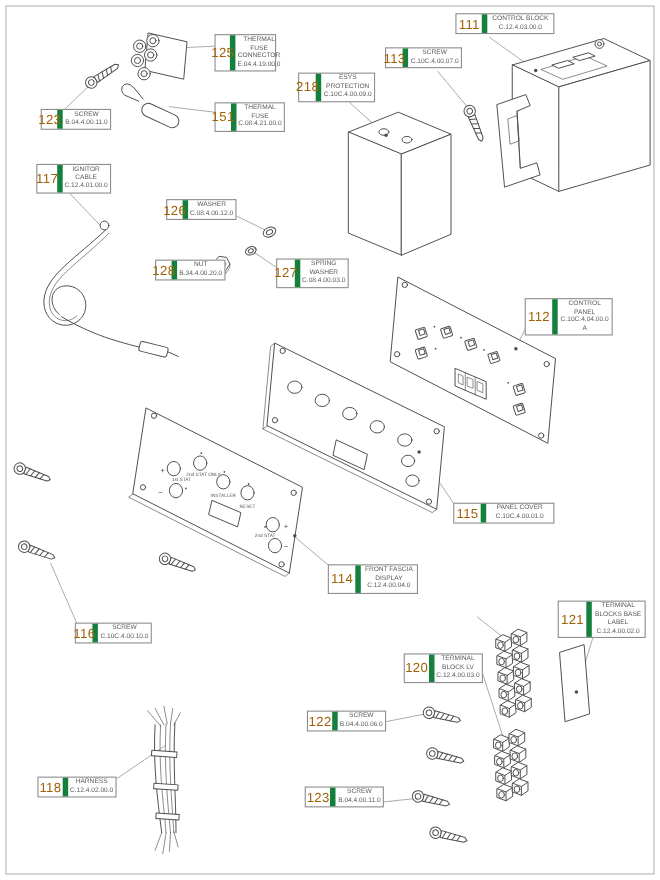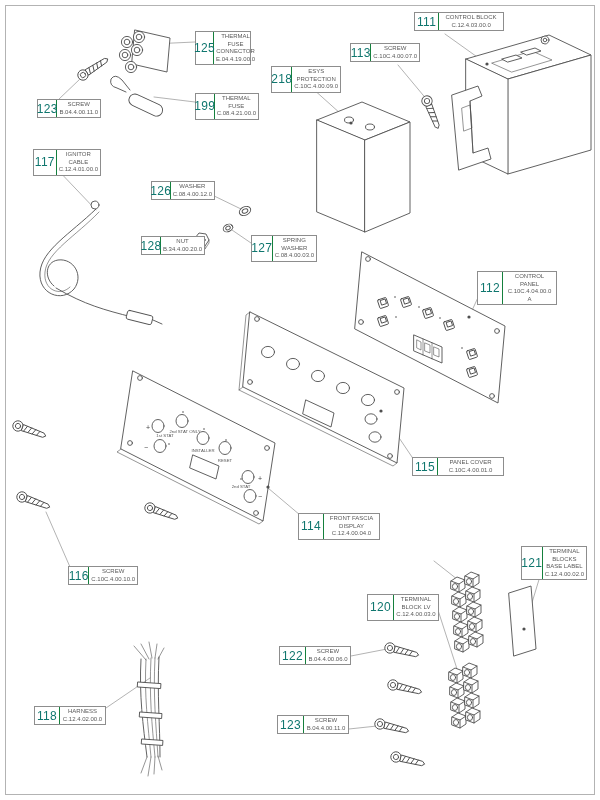--- a/index.html
+++ b/index.html
@@ -1,21 +1,21 @@
 <!DOCTYPE html>
 <html><head>
 <meta charset="utf-8">
 <style>
   *{margin:0;padding:0;box-sizing:border-box}
   html,body{width:600px;height:800px;background:#fff;font-family:"Liberation Sans",sans-serif;overflow:hidden}
   .page{position:relative;width:600px;height:800px;background:#fff}
   .frame{position:absolute;left:5px;top:5px;right:5px;bottom:5px;border:1px solid #b3b3b3;pointer-events:none}
   svg.art{position:absolute;left:0;top:0}
   .callout{position:absolute;display:flex;border:1px solid #8d8d8d;background:#fff;z-index:5}
-  .callout .num{font-size:12px;color:#0f766e;padding:0 2px;border-right:1px solid #15803d;display:flex;align-items:center;justify-content:center;min-width:18px;letter-spacing:.3px}
+  .callout .num{font-size:12px;color:#a16207;padding:0 2px;border-right:5px solid #15803d;display:flex;align-items:center;justify-content:center;min-width:18px;letter-spacing:.3px}
   .callout .txt{display:flex;flex-direction:column;justify-content:center;text-align:center;padding:1px 2px;flex:1}
   .callout .nm,.callout .cd{font-size:6px;line-height:1.25;color:#5a5a5a}
   .art path,.art line,.art polyline,.art polygon,.art rect,.art circle,.art ellipse{stroke:#4f4f4f;stroke-width:.9;fill:none;stroke-linejoin:round;stroke-linecap:round}
   .art .fw{fill:#fff}
   .art .ld{stroke:#929292;stroke-width:.7}
   .art .dot{fill:#4f4f4f;stroke:none}
   .art .th{stroke-width:.6}
   .art text{stroke:none;fill:#555;font-family:"Liberation Sans",sans-serif}
   .art .ft{font-size:4.3px;text-anchor:middle}
   .art .fs{font-size:7px;text-anchor:middle;fill:#444}
@@ -286,21 +286,21 @@
       </span>
   </div>
   <div class="callout" style="left:195px;top:31px;width:56px">
     <span class="num">125</span>
     <span class="txt">
         <span class="nm">THERMAL FUSE CONNECTOR</span>
         <span class="cd">E.04.4.19.00.0</span>
       </span>
   </div>
   <div class="callout" style="left:195px;top:93px;width:64px">
-    <span class="num">199</span>
+    <span class="num">151</span>
     <span class="txt">
         <span class="nm">THERMAL FUSE</span>
         <span class="cd">C.08.4.21.00.0</span>
       </span>
   </div>
   <div class="callout" style="left:37px;top:99px;width:64px">
     <span class="num">123</span>
     <span class="txt">
         <span class="nm">SCREW</span>
         <span class="cd">B.04.4.00.11.0</span>
@@ -369,21 +369,21 @@
         <span class="cd">C.10C.4.00.10.0</span>
       </span>
   </div>
   <div class="callout" style="left:367px;top:594px;width:72px">
     <span class="num">120</span>
     <span class="txt">
         <span class="nm">TERMINAL BLOCK LV</span>
         <span class="cd">C.12.4.00.03.0</span>
       </span>
   </div>
-  <div class="callout" style="left:521px;top:546px;width:66px">
+  <div class="callout" style="left:507px;top:546px;width:80px">
     <span class="num">121</span>
     <span class="txt">
         <span class="nm">TERMINAL BLOCKS BASE LABEL</span>
         <span class="cd">C.12.4.00.02.0</span>
       </span>
   </div>
   <div class="callout" style="left:279px;top:646px;width:72px">
     <span class="num">122</span>
     <span class="txt">
         <span class="nm">SCREW</span>

